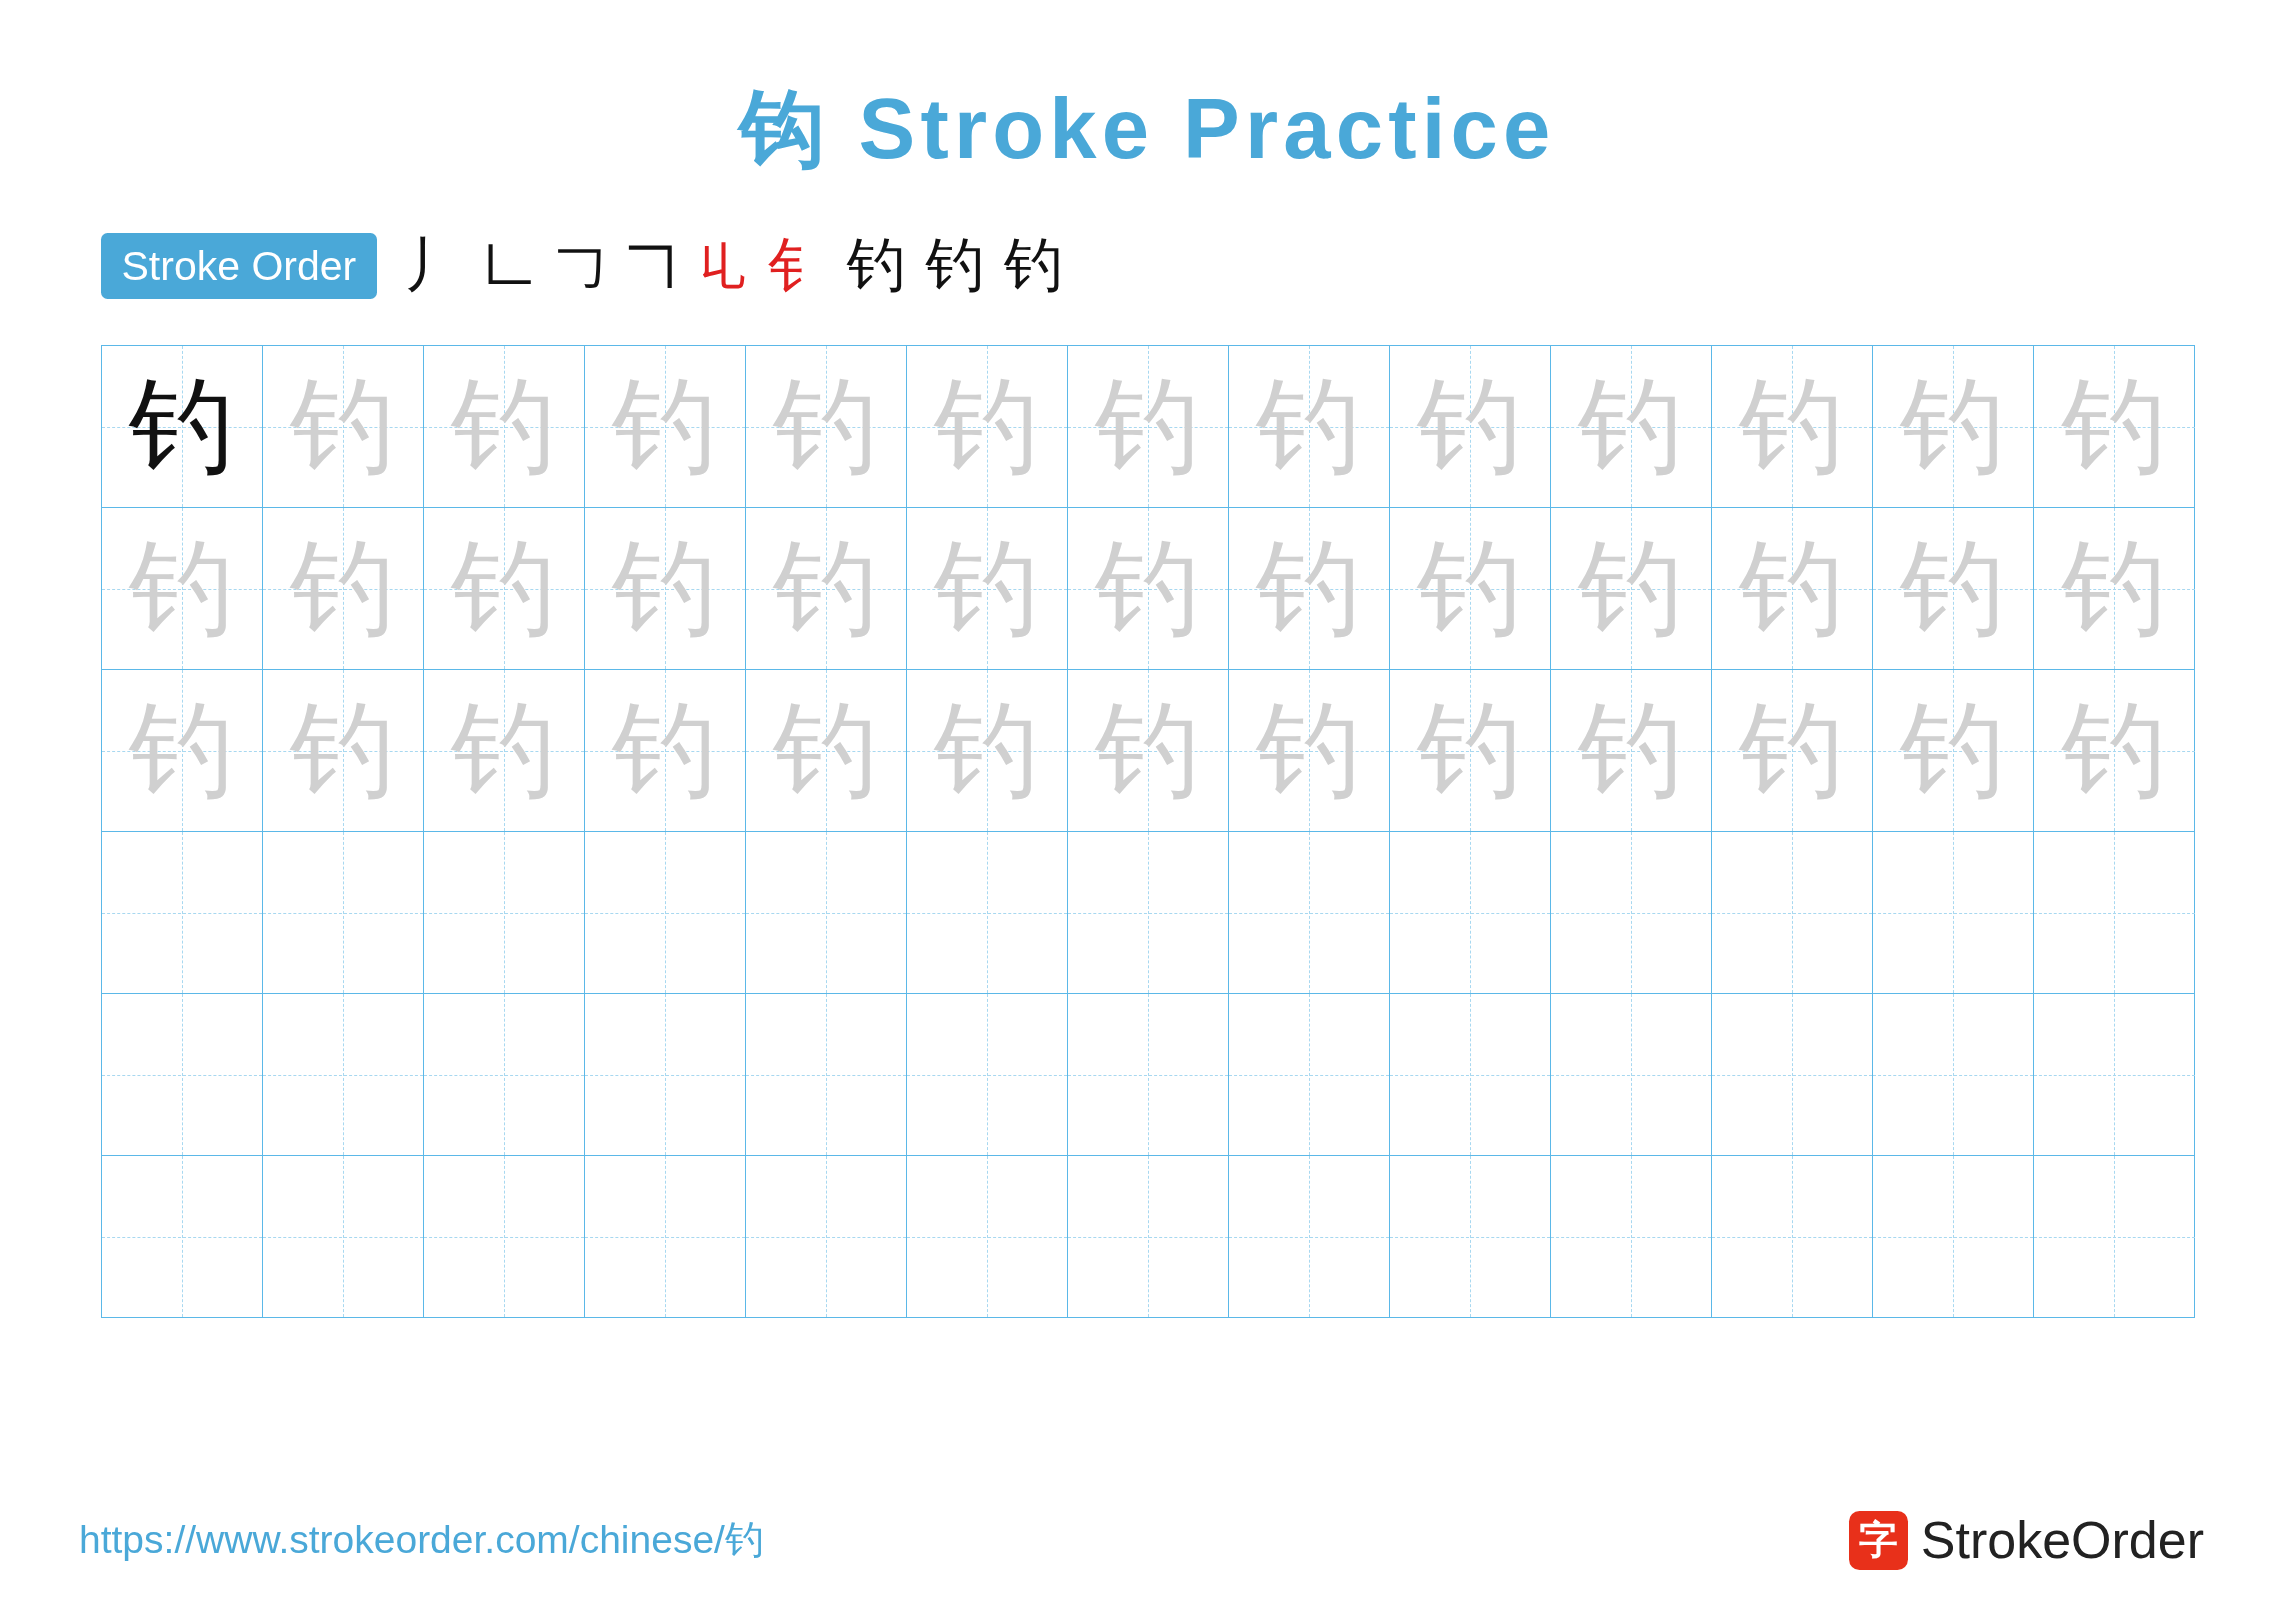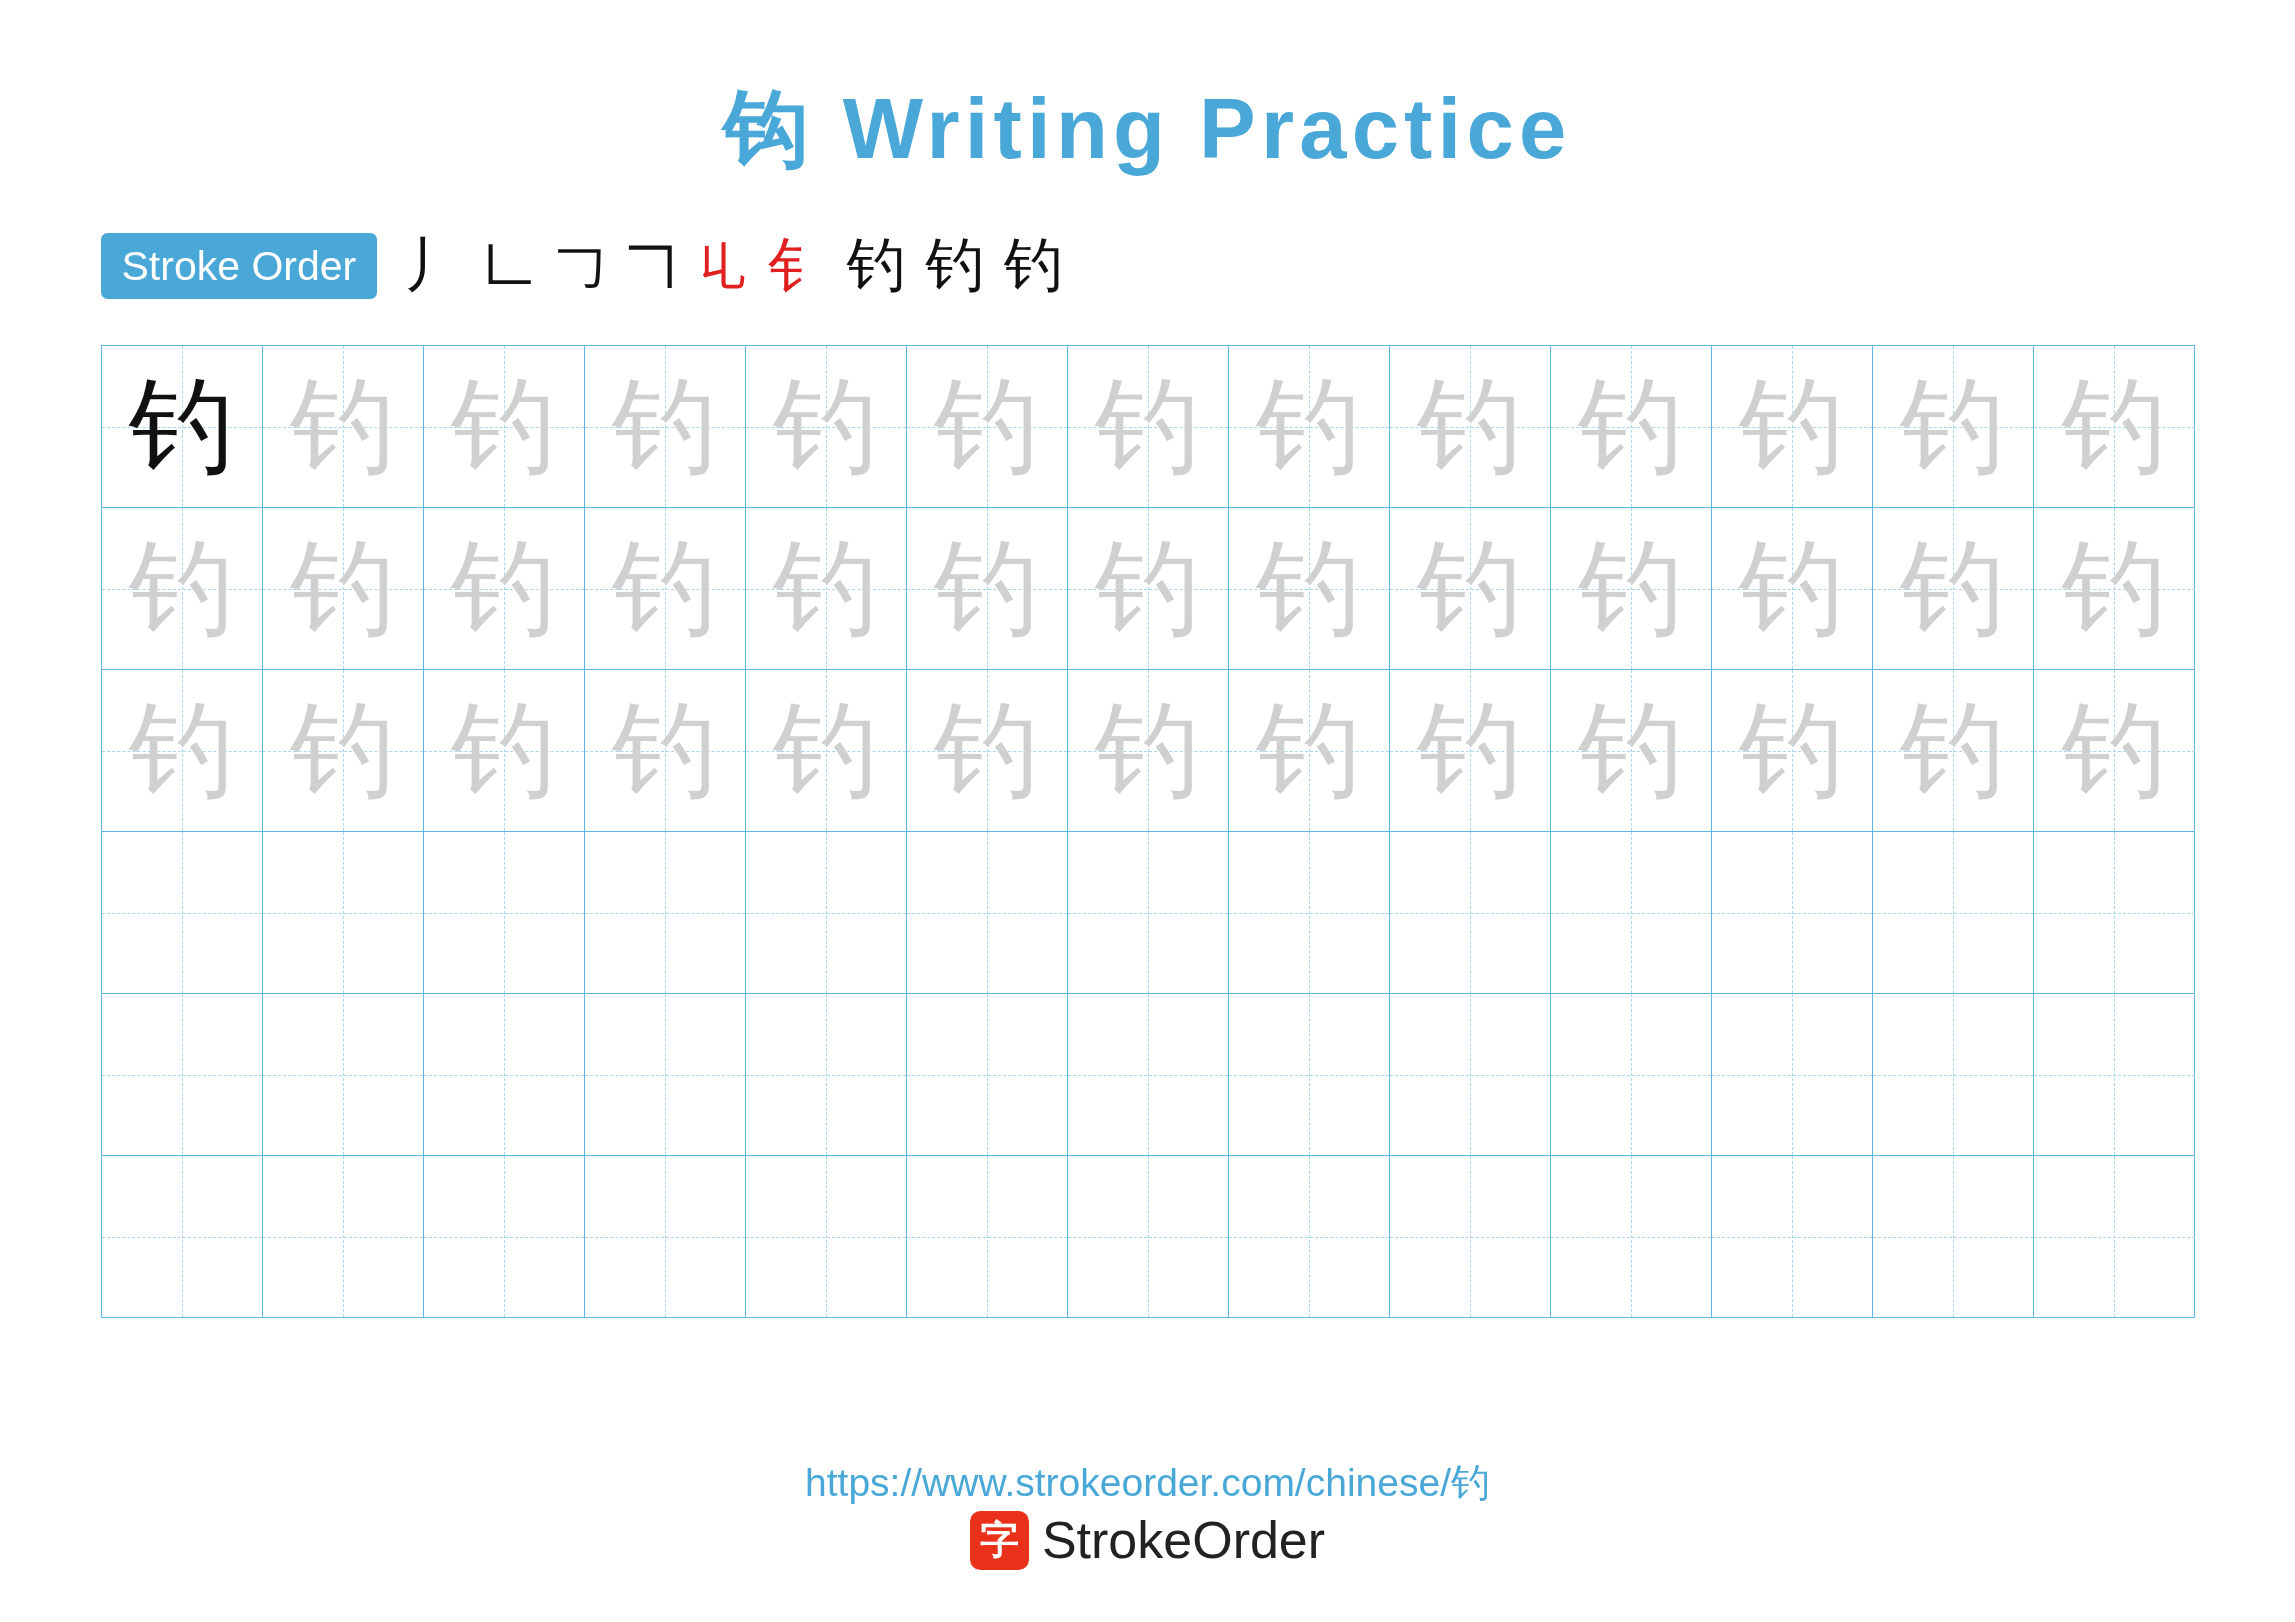--- a/index.html
+++ b/index.html
@@ -141,26 +141,25 @@
 
     .cell-char.light {
       color: #d0d0d0;
     }
 
     
     .footer {
       position: absolute;
       bottom: 52px;
       left: 0;
-      right: 0;
+      right: 12px;
       display: flex;
       align-items: center;
       justify-content: space-between;
       padding: 0 79px;
-      flex-direction: column;
     }
 
     .footer-url {
       font-size: 39px;
       color: #4aa8d8;
       text-decoration: none;
     }
 
     .footer-logo {
       display: flex;
@@ -186,21 +185,21 @@
       font-size: 52px;
       font-weight: normal;
       color: #222;
     }
   </style>
 </head>
 <body>
 
 <div class="page">
 
-  <h1 class="title">钩 Writing Practice</h1>
+  <h1 class="title">钩 Stroke Practice</h1>
 
   <div class="stroke-order-row">
     <div class="stroke-order-badge">Stroke Order</div>
     <div class="stroke-steps">
 
       <span class="stroke-step dark">丿</span>
 
       <span class="stroke-step dark" style="font-size:52px;">𠃊</span>
 
       <span class="stroke-step dark" style="font-size:52px;">𠃌</span>

